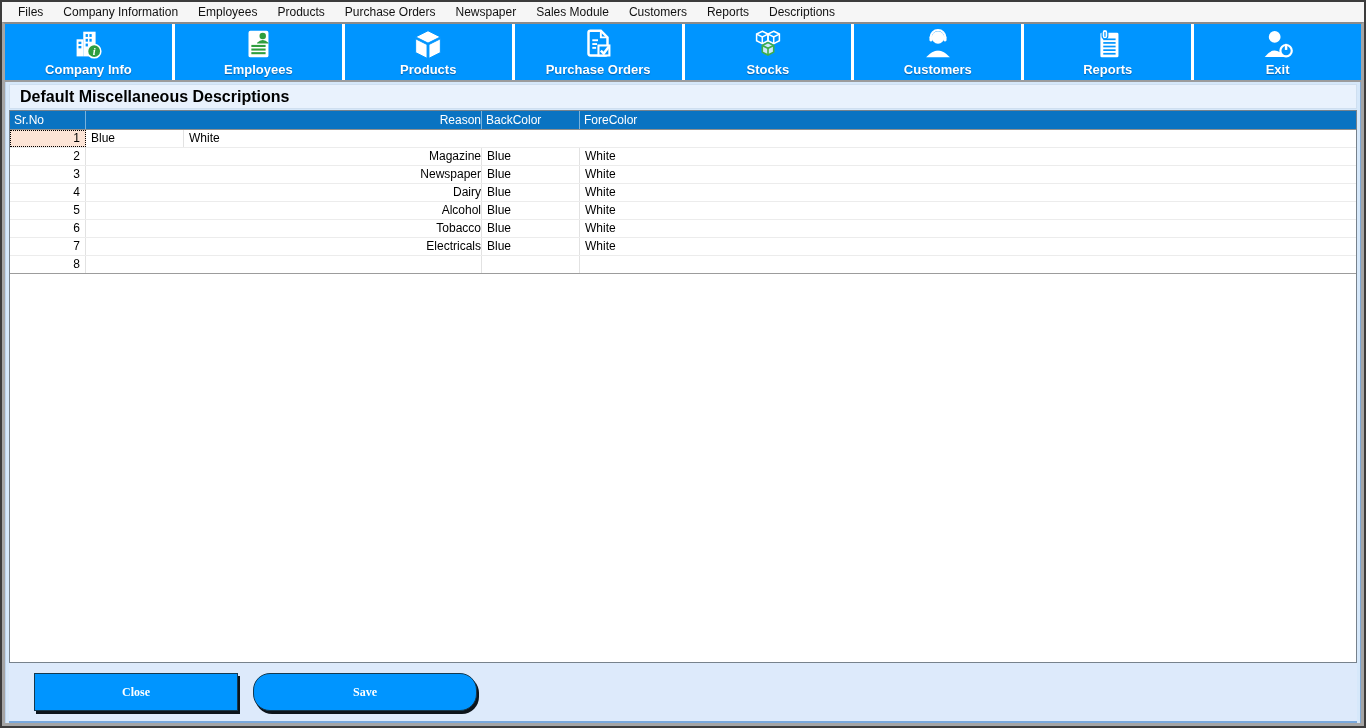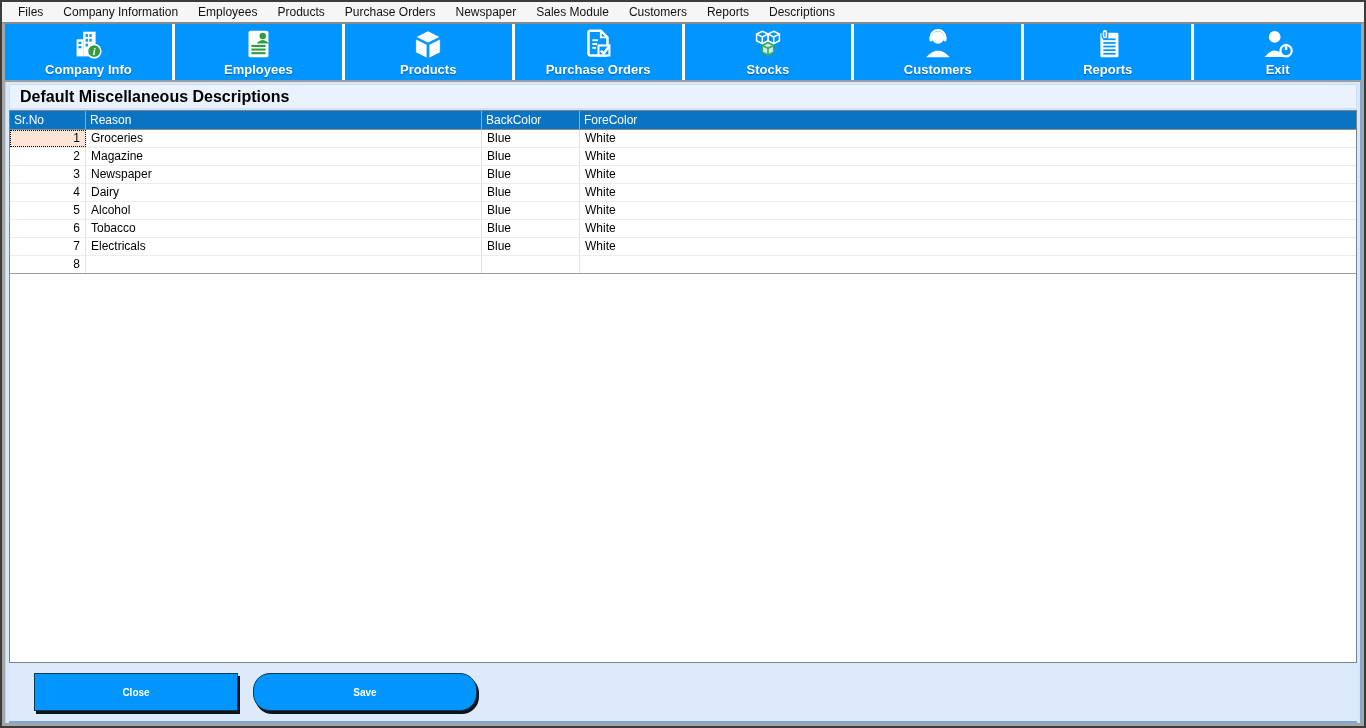--- a/index.html
+++ b/index.html
@@ -49,33 +49,33 @@
   .grid-row { height:18px; flex:0 0 18px; display:flex; border-bottom:1px solid #ececec;
               font-size:12px; color:#000; background:#fff; }
   .grid-row.last { border-bottom:1px solid #9c9c9c; }
   .cell { line-height:17px; padding-left:5px; border-right:1px solid #e2e2e2;
           white-space:nowrap; overflow:hidden; }
   .cell.c-fore { border-right:none; }
   .cell.c-sr { text-align:right; padding-right:5px; padding-left:0; }
   .cell.focus-cell { background:var(--focused-cell-bg,#fce4d6); border:1px dotted #000;
                      line-height:15px; }
   .c-sr { width:76px; flex:0 0 76px; }
-  .c-reason { width:396px; flex:0 0 396px; }
+  .c-reason { width:396px; flex:0 0 396px;text-align:right; }
   .c-back { width:98px; flex:0 0 98px; }
   .c-fore { flex:1 1 auto; }
   .grid-rest { flex:1 1 auto; background:#fff; }
 
   
   .footer { height:60px; flex:0 0 60px; background:var(--footer-bg,#ddeafb);
             border-bottom:2px solid #79a8dc; display:flex; align-items:center;
             padding-left:25px; }
   .btn { height:38px; background:var(--toolbar-blue,#0095ff); color:#fff; font-weight:bold;
-         font-size:10px; border:1px solid #15394f; box-shadow:2px 3px 0 #0c141b;
+         font-size:12px; border:1px solid #15394f; box-shadow:2px 3px 0 #0c141b;
          display:flex; align-items:center; justify-content:center; cursor:pointer;
-         font-family:Liberation Sans, sans-serif; }
+         font-family:Liberation Serif, serif; }
   .btn-close { width:204px; margin-right:15px; }
   .btn-save { width:224px;border-radius:17px; }
 </style>
 </head>
 <body>
 
 <div class="window">
 
   <div class="menubar">
       <span class="menu-item">Files</span>
@@ -226,21 +226,20 @@
       <div class="grid">
         <div class="grid-header">
             <div class="gh-cell c-sr">Sr.No</div>
             <div class="gh-cell c-reason">Reason</div>
             <div class="gh-cell c-back">BackColor</div>
             <div class="gh-cell c-fore">ForeColor</div>
           </div>
         <div id="grid-rows">
             <div class="grid-row">
               <div class="cell c-sr focus-cell">1</div>
-              <div class="cell c-reason">Groceries</div>
               <div class="cell c-back">Blue</div>
               <div class="cell c-fore">White</div>
             </div>
             <div class="grid-row">
               <div class="cell c-sr">2</div>
               <div class="cell c-reason">Magazine</div>
               <div class="cell c-back">Blue</div>
               <div class="cell c-fore">White</div>
             </div>
             <div class="grid-row">

